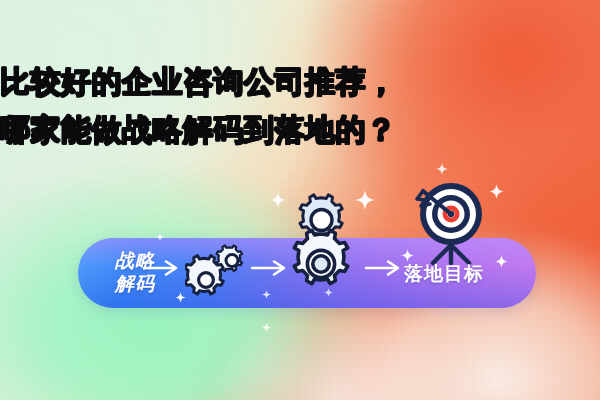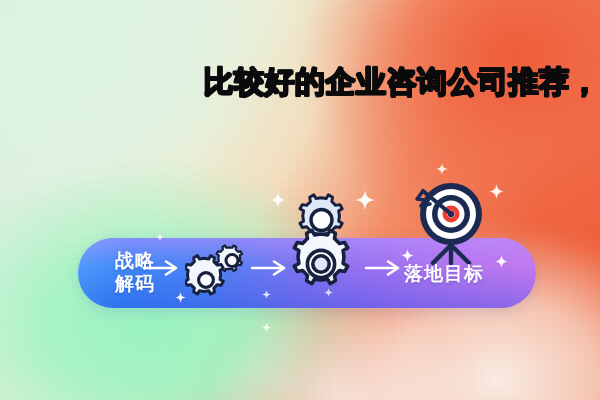--- a/index.html
+++ b/index.html
@@ -93,21 +93,21 @@
       repeating-linear-gradient(0deg, rgba(0,0,0,.5) 0 1px, rgba(255,255,255,0) 1px 2px),
       repeating-linear-gradient(90deg, rgba(0,0,0,.5) 0 1px, rgba(255,255,255,0) 1px 2px);
   }
 
   
   .headline {
     position: absolute;
     left: 0;
     right: 0;
     top: 62px;
-    text-align: right;
+    text-align: left;
     z-index: 6;
   }
   .headline .ln {
     display: block;
     color: #0b0b0d;
     font-weight: 700;
     font-size: 30px;
     line-height: 40px;
     letter-spacing: 0.5px;
     white-space: nowrap;
@@ -155,20 +155,21 @@
     letter-spacing: 1px;
     text-shadow: 0 1px 2px rgba(20,30,110,.30);
     z-index: 5;
     white-space: nowrap;
   }
   .label-left {
     left: 104px;
     top: 249px;
     text-align: center;
     width: 62px;
+    font-style: italic;
   }
   .label-left span { display: block; }
   .label-right {
     left: 404px;
     top: 262px;
     width: 110px;
   }
 
   
   .arrow {
@@ -200,20 +201,21 @@
   <div class="bg-base"></div>
   <div class="bg-blob-green-tl"></div>
   <div class="bg-blob-orange-tr"></div>
   <div class="bg-blob-green-bl"></div>
   <div class="bg-blob-peach-br"></div>
   <div class="bg-blob-white-bc"></div>
   <div class="bg-grain"></div>
 
   <div class="headline">
     <span class="ln ln1">比较好的企业咨询公司推荐，</span>
+    <span class="ln ln2">哪家能做战略解码到落地的？</span>
   </div>
 
   <svg class="spark" style="left:270px;top:192px;" width="16" height="16" viewBox="0 0 24 24">
       <path d="M12 0 C13.2 8 16 10.8 24 12 C16 13.2 13.2 16 12 24 C10.8 16 8 13.2 0 12 C8 10.8 10.8 8 12 0 Z" fill="#ffffff" opacity=".95"></path>
     </svg>
   <svg class="spark" style="left:355px;top:190px;" width="20" height="20" viewBox="0 0 24 24">
       <path d="M12 0 C13.2 8 16 10.8 24 12 C16 13.2 13.2 16 12 24 C10.8 16 8 13.2 0 12 C8 10.8 10.8 8 12 0 Z" fill="#ffffff" opacity=".95"></path>
     </svg>
   <svg class="spark" style="left:489px;top:184px;" width="15" height="15" viewBox="0 0 24 24">
       <path d="M12 0 C13.2 8 16 10.8 24 12 C16 13.2 13.2 16 12 24 C10.8 16 8 13.2 0 12 C8 10.8 10.8 8 12 0 Z" fill="#ffffff" opacity=".95"></path>

